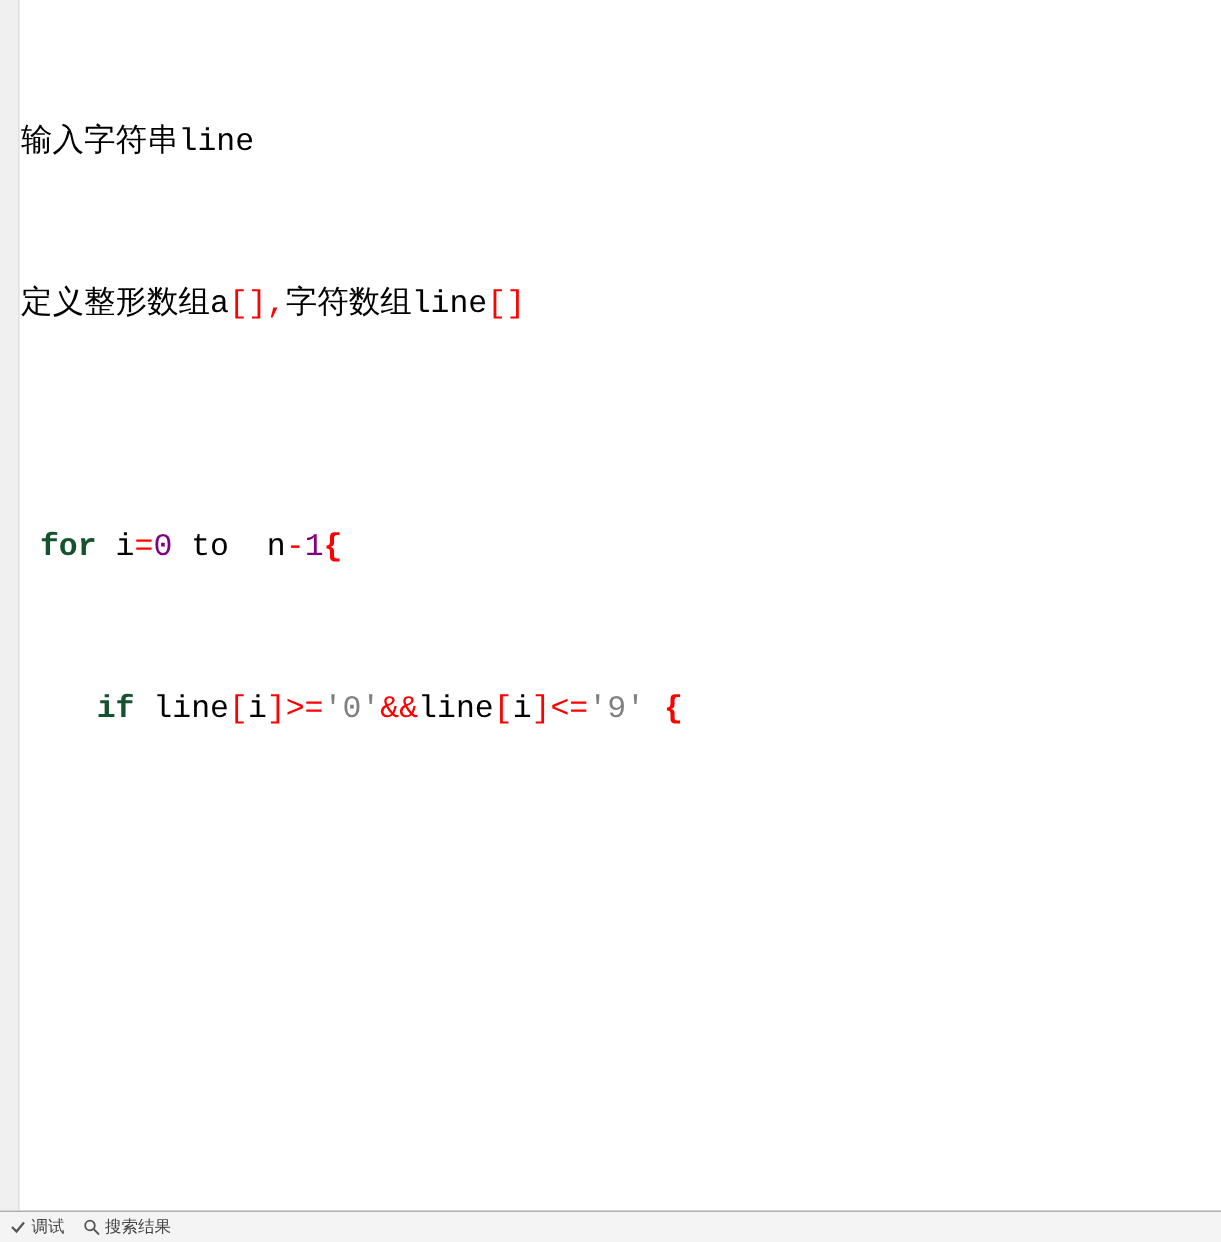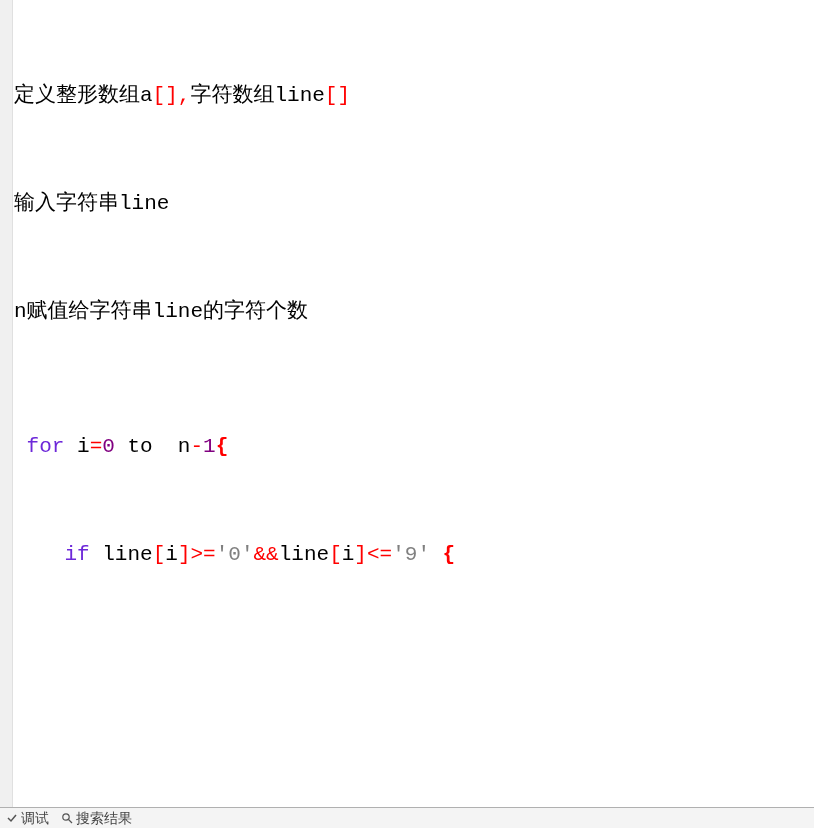--- a/index.html
+++ b/index.html
@@ -33,60 +33,59 @@
     left: 14px;
     top: 1px;
     right: 0;
     white-space: pre;
     color: #000000;
   }
   .line {
     height: 27px;
     white-space: pre;
   }
-  .k  { color: #6d28d9; font-weight: normal; }   
+  .k  { color: #14532d; font-weight: bold; }   
   .p  { color: #ff0000; }                        
   .n  { color: #800080; }                        
   .s  { color: #808080; }                        
   .id { color: #000000; }    
   .pb { color: #ff0000; font-weight: bold; }    
   .toolbar {
     position: absolute;
     left: 0;
     bottom: 0;
     height: 20px;
     width: 814px;
     border-top: 1px solid #b0b0b0;
     background: #f4f4f4;
-    font-size: 14px;
+    font-size: 11px;
     font-family: "Segoe UI", "Microsoft YaHei", sans-serif;
     color: #444;
     display: flex;
     align-items: center;
   }
   .toolbar .tb-item {
     display: flex;
     align-items: center;
     gap: 3px;
     padding: 0 6px;
   }
   .toolbar svg { display: block; }
 </style>
 </head>
 <body>
 
 <div class="editor">
   <div class="gutter"></div>
   <div class="code">
     
+    <div class="line"><span class="id">输入字符串line</span></div>
+    
     <div class="line"><span class="id">定义整形数组a</span><span class="p">[],</span><span class="id">字符数组line</span><span class="p">[]</span></div>
     
-    <div class="line"><span class="id">输入字符串line</span></div>
-    
-    <div class="line"><span class="id">n赋值给字符串line的字符个数</span></div>
     
     
     <div class="line"> <span class="k">for</span><span class="id"> i</span><span class="p">=</span><span class="n">0</span><span class="id"> to  n</span><span class="p">-</span><span class="n">1</span><span class="pb">{</span></div>
     
     <div class="line">    <span class="k">if</span><span class="id"> line</span><span class="p">[</span><span class="id">i</span><span class="p">]&gt;=</span><span class="s">'0'</span><span class="p">&amp;&amp;</span><span class="id">line</span><span class="p">[</span><span class="id">i</span><span class="p">]&lt;=</span><span class="s">'9'</span><span class="id"> </span><span class="pb">{</span></div>
     
     
     
     
     

